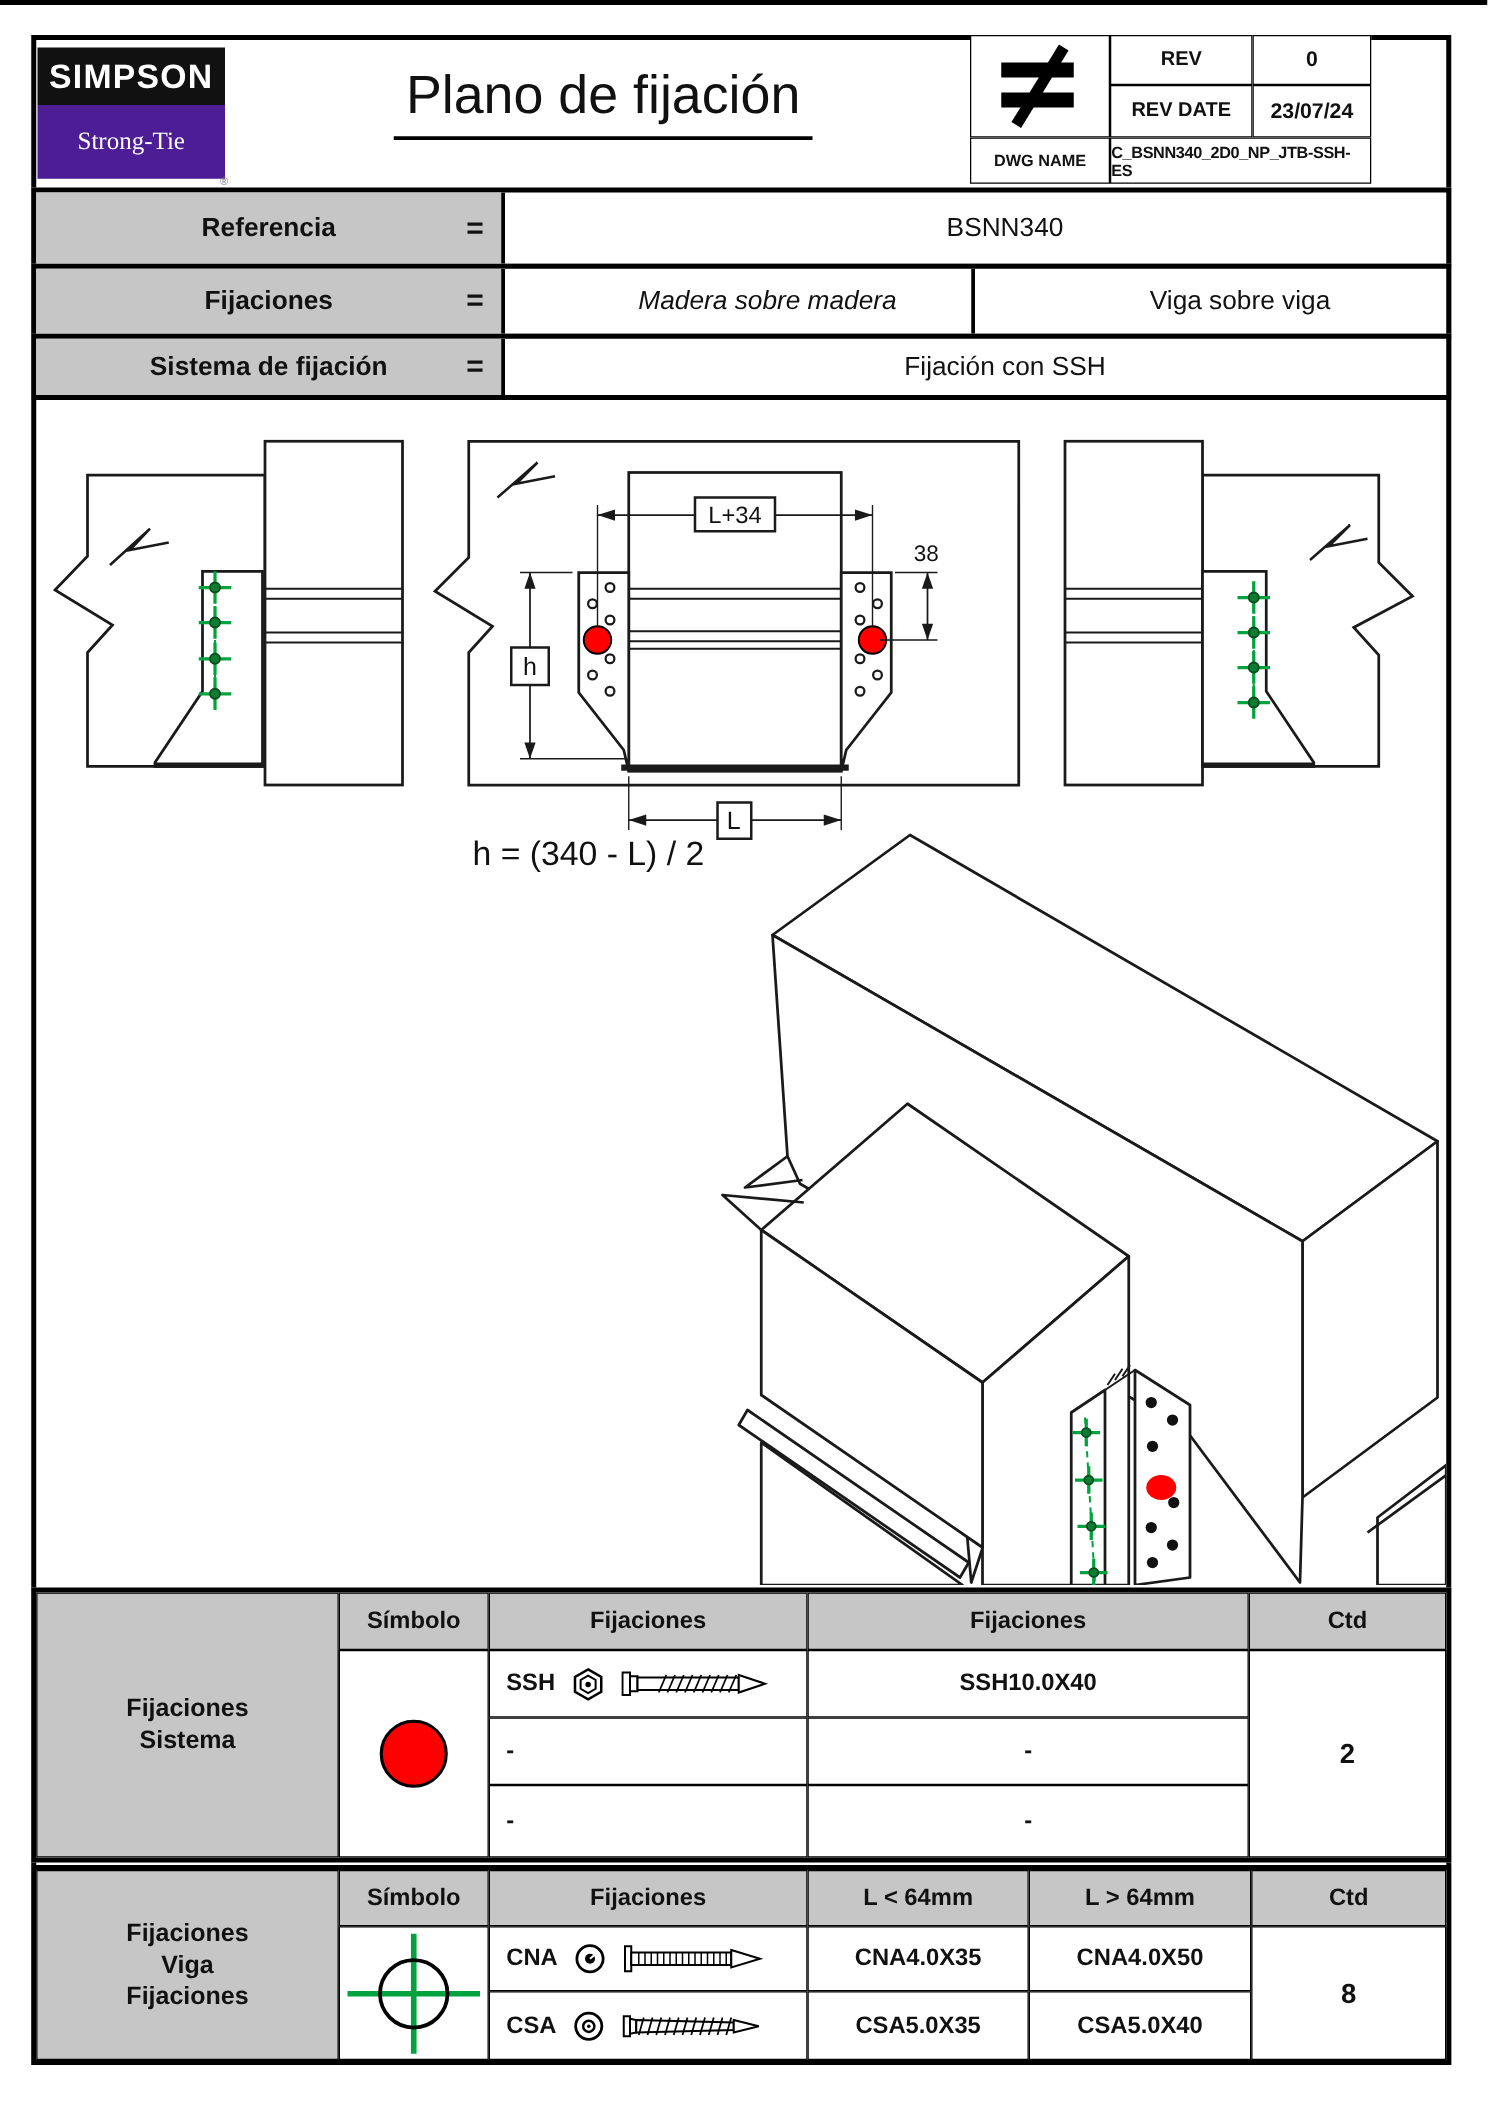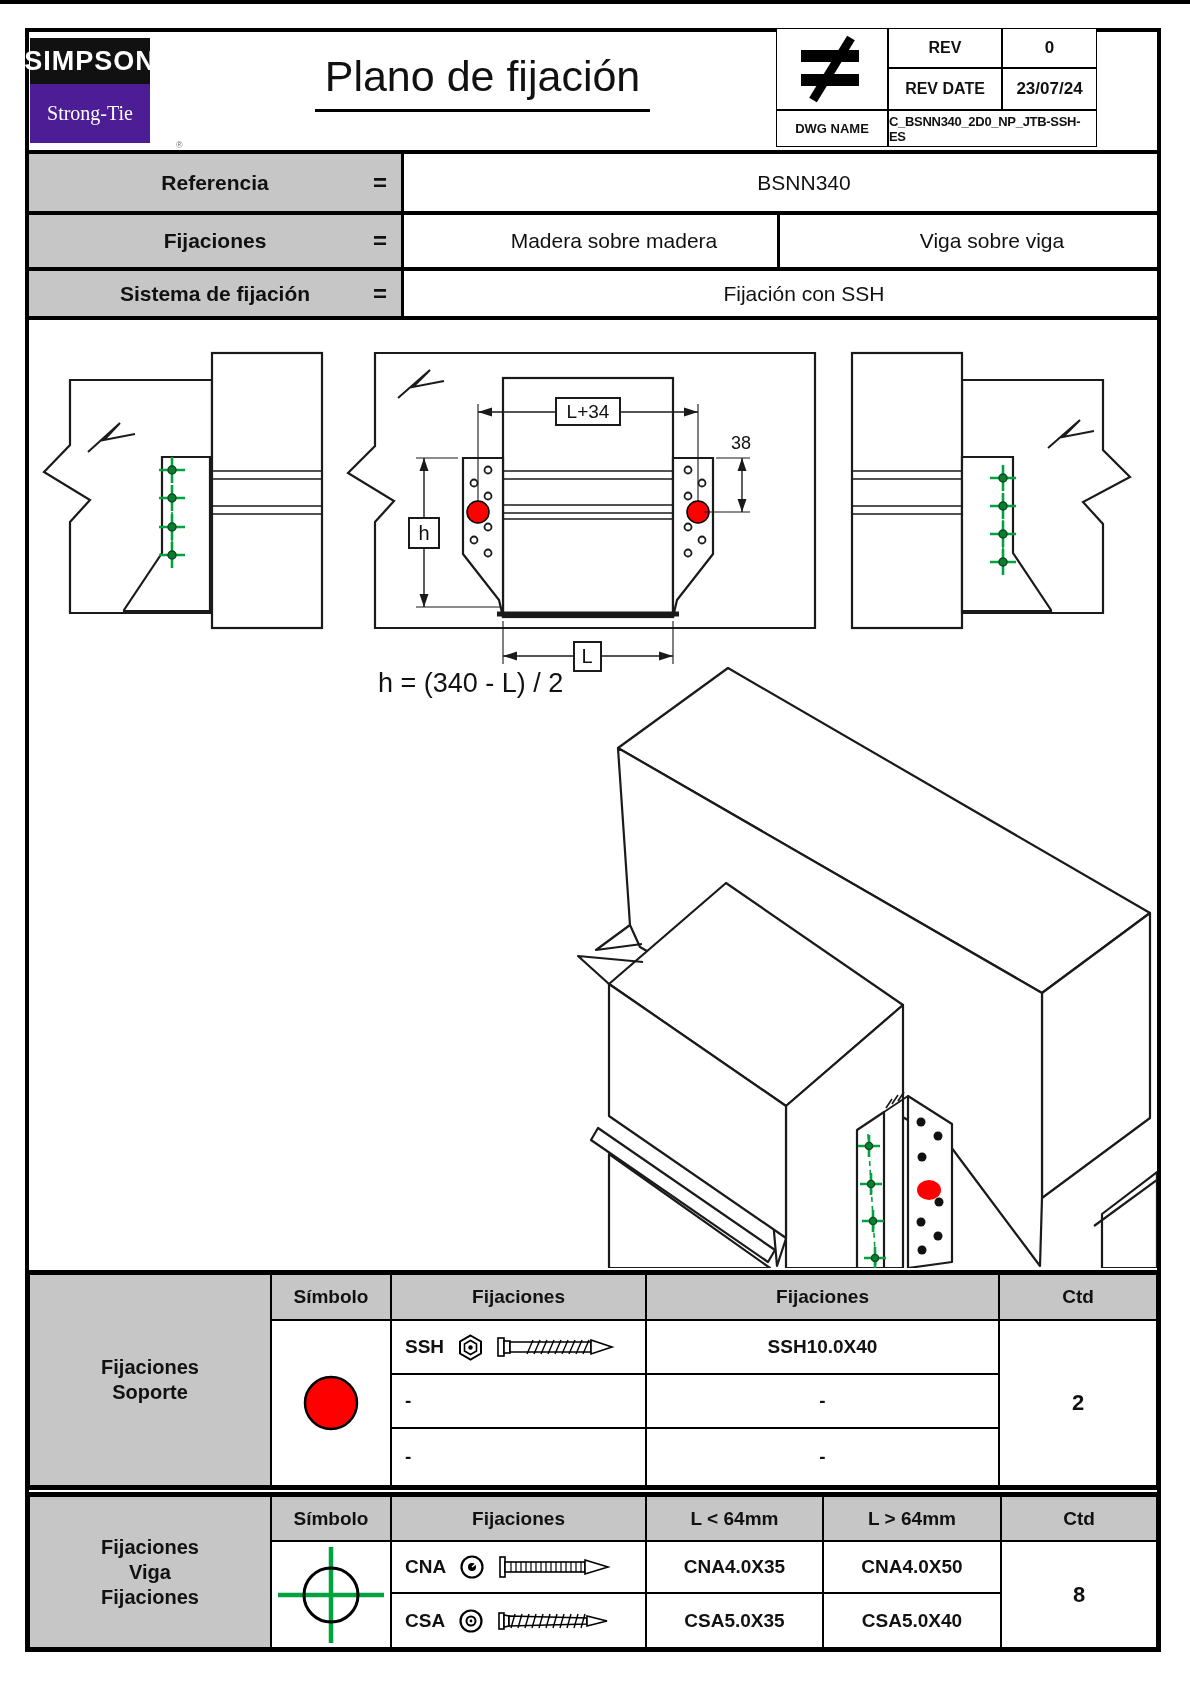--- a/index.html
+++ b/index.html
@@ -2,21 +2,21 @@
 <html><head>
 <meta charset="utf-8">
 <style>
   html,body{margin:0;padding:0;background:#fff;}
   body{width:1190px;height:1682px;position:relative;font-family:"Liberation Sans",sans-serif;color:#111;}
   .abs{position:absolute;}
   #topstrip{left:0;top:1;width:1190px;height:4px;background:#000;}
   #frame{left:25px;top:28px;width:1128px;height:1616px;border:4px solid #000;}
 
   
-  #logo{left:30px;top:38px;width:120px;}
+  #logo{left:30px;top:38px;width:150px;}
   #logo .black{background:#111;color:#fff;height:46px;display:flex;align-items:center;justify-content:center;
     font-weight:bold;font-size:27px;letter-spacing:1px;}
   #logo .orange{background:#4c1d95;color:#fff;height:59px;display:flex;align-items:center;justify-content:center;
     font-family:"Liberation Serif",serif;font-weight:normal;font-size:20px;}
   #regmark{left:176px;top:140px;font-size:9px;color:#777;}
   #title-wrap{left:195px;top:52px;width:575px;text-align:center;}
   #title-wrap .t{display:inline-block;font-size:43px;border-bottom:3px solid #000;padding:0 10px 8px 10px;}
 
   #revblock{left:776px;top:28px;width:321px;height:119px;display:grid;
     grid-template-columns:112px 114px 1fr;grid-template-rows:40px 42px 1fr;}
@@ -93,21 +93,21 @@
   <div class="vals">
       <div class="v">BSNN340</div>
     </div>
 </div>
 <div class="inforow abs" style="top:211px;height:52px;">
   <div class="lab">
       <span class="txt">Fijaciones</span>
     <span class="eq">=</span>
     </div>
   <div class="vals" style="--n:2">
-    <div class="v" style="flex:0 0 326px;">Madera sobre madera</div>
+    <div class="v" style="flex:0 0 326px;font-style:italic;">Madera sobre madera</div>
     <div class="v">Viga sobre viga</div>
   </div>
 </div>
 <div class="inforow abs" style="top:267px;height:45px;">
   <div class="lab">
       <span class="txt">Sistema de fijación</span>
     <span class="eq">=</span>
     </div>
   <div class="vals">
       <div class="v">Fijación con SSH</div>
@@ -260,21 +260,21 @@
         <circle cx="871" cy="1184" r="3.6"></circle>
       <circle cx="873" cy="1221" r="3.6"></circle>
         <circle cx="875" cy="1258" r="3.6"></circle>
     </g>
   </g>
 </svg>
 
 <div id="table1" class="btable abs">
   <div class="rowlab full-rows1">
     <span>Fijaciones</span>
-    <span>Soporte</span>
+    <span>Sistema</span>
   </div>
   <div class="hdr">Símbolo</div>
   <div class="hdr">Fijaciones</div>
   <div class="hdr">Fijaciones</div>
   <div class="hdr">Ctd</div>
 
   <div class="span-rows1" style="grid-column:2;">
     <svg width="66" height="66" viewBox="0 0 66 66">
       <circle cx="33" cy="33" r="26" fill="#FF0000" stroke="#000" stroke-width="2.5"></circle>
     </svg>

